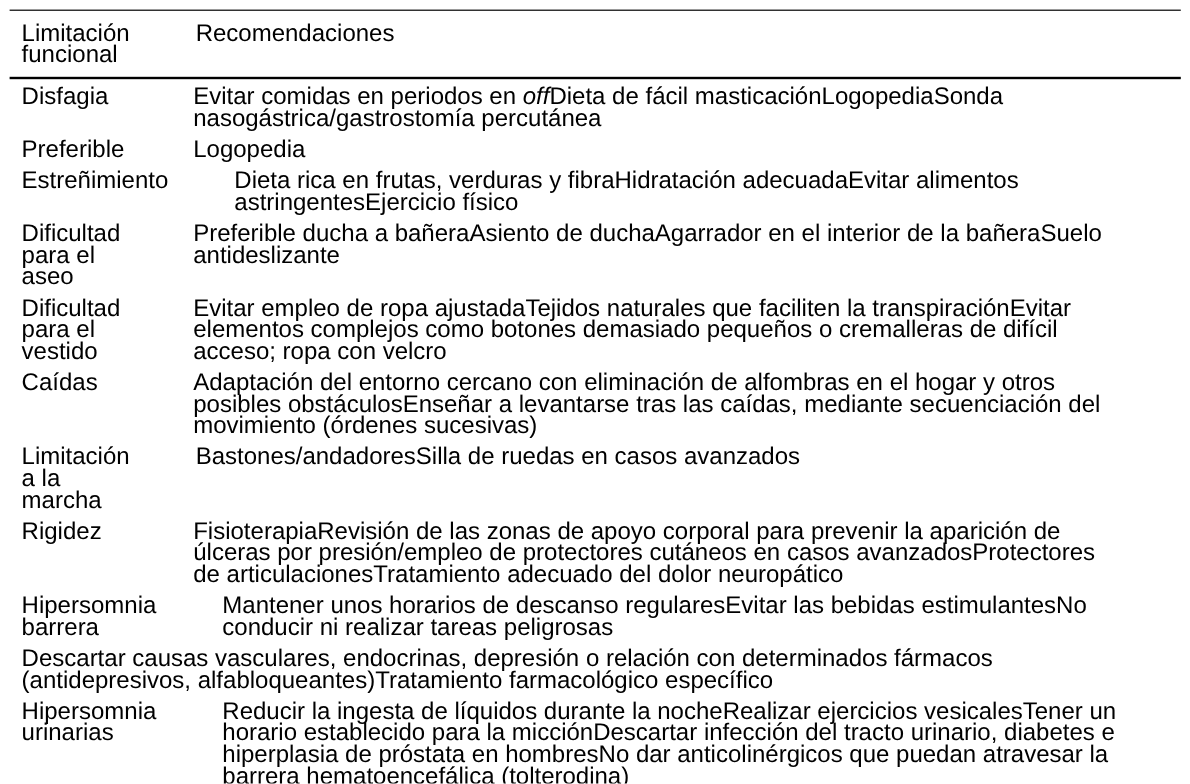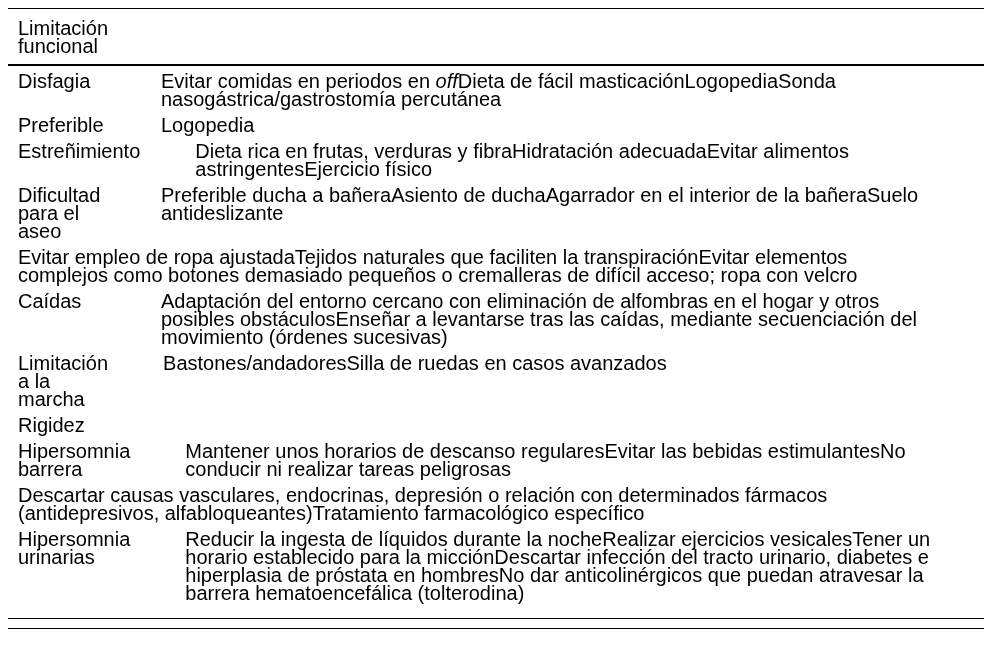--- a/index.html
+++ b/index.html
@@ -46,51 +46,54 @@
   }
   .thead .lim, .thead .rec { font-weight: normal; }
   em { font-style: italic; }
 </style>
 </head>
 <body>
 
 <div class="table-frame">
   <div class="thead">
     <div class="cell lim">Limitación funcional</div>
+    <div class="cell rec">Recomendaciones</div>
   </div>
   <div class="tbody">
       <div class="trow">
         <div class="cell lim">Disfagia</div>
         <div class="cell rec"><span>Evitar comidas en periodos en </span><em>off</em><span>Dieta de fácil masticaciónLogopediaSonda nasogástrica/gastrostomía percutánea</span></div>
       </div>
       <div class="trow">
         <div class="cell lim">Preferible</div>
         <div class="cell rec"><span>Logopedia</span></div>
       </div>
       <div class="trow">
         <div class="cell lim">Estreñimiento</div>
         <div class="cell rec"><span>Dieta rica en frutas, verduras y fibraHidratación adecuadaEvitar alimentos astringentesEjercicio físico</span></div>
       </div>
       <div class="trow">
         <div class="cell lim">Dificultad para el aseo</div>
         <div class="cell rec"><span>Preferible ducha a bañeraAsiento de duchaAgarrador en el interior de la bañeraSuelo antideslizante</span></div>
       </div>
       <div class="trow">
+        <div class="cell lim">Dificultad para el vestido</div>
         <div class="cell rec"><span>Evitar empleo de ropa ajustadaTejidos naturales que faciliten la transpiraciónEvitar elementos complejos como botones demasiado pequeños o cremalleras de difícil acceso; ropa con velcro</span></div>
       </div>
       <div class="trow">
         <div class="cell lim">Caídas</div>
         <div class="cell rec"><span>Adaptación del entorno cercano con eliminación de alfombras en el hogar y otros posibles obstáculosEnseñar a levantarse tras las caídas, mediante secuenciación del movimiento (órdenes sucesivas)</span></div>
       </div>
       <div class="trow">
         <div class="cell lim">Limitación a la marcha</div>
         <div class="cell rec"><span>Bastones/andadoresSilla de ruedas en casos avanzados</span></div>
       </div>
       <div class="trow">
         <div class="cell lim">Rigidez</div>
+        <div class="cell rec"><span>FisioterapiaRevisión de las zonas de apoyo corporal para prevenir la aparición de úlceras por presión/empleo de protectores cutáneos en casos avanzadosProtectores de articulacionesTratamiento adecuado del dolor neuropático</span></div>
       </div>
       <div class="trow">
         <div class="cell lim">Hipersomnia barrera</div>
         <div class="cell rec"><span>Mantener unos horarios de descanso regularesEvitar las bebidas estimulantesNo conducir ni realizar tareas peligrosas</span></div>
       </div>
       <div class="trow">
         <div class="cell rec"><span>Descartar causas vasculares, endocrinas, depresión o relación con determinados fármacos (antidepresivos, alfabloqueantes)Tratamiento farmacológico específico</span></div>
       </div>
       <div class="trow">
         <div class="cell lim">Hipersomnia urinarias</div>

